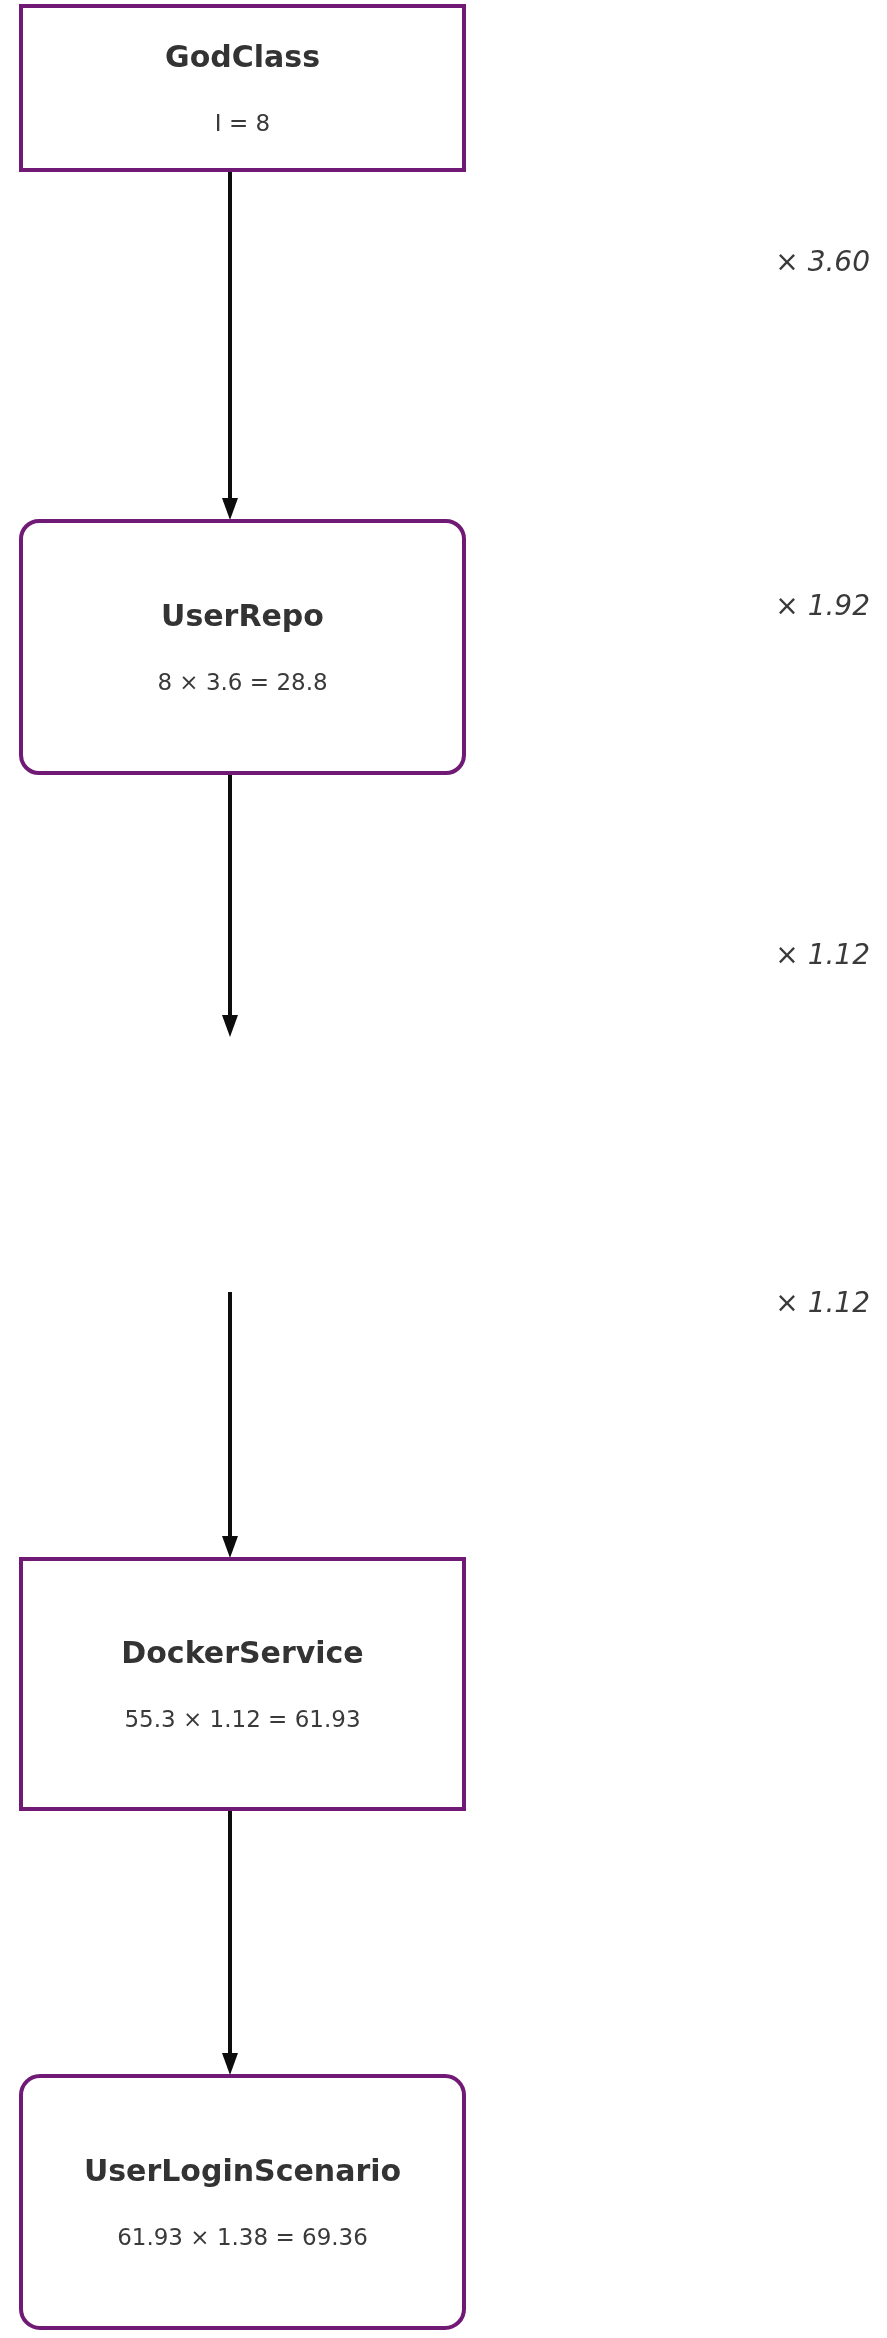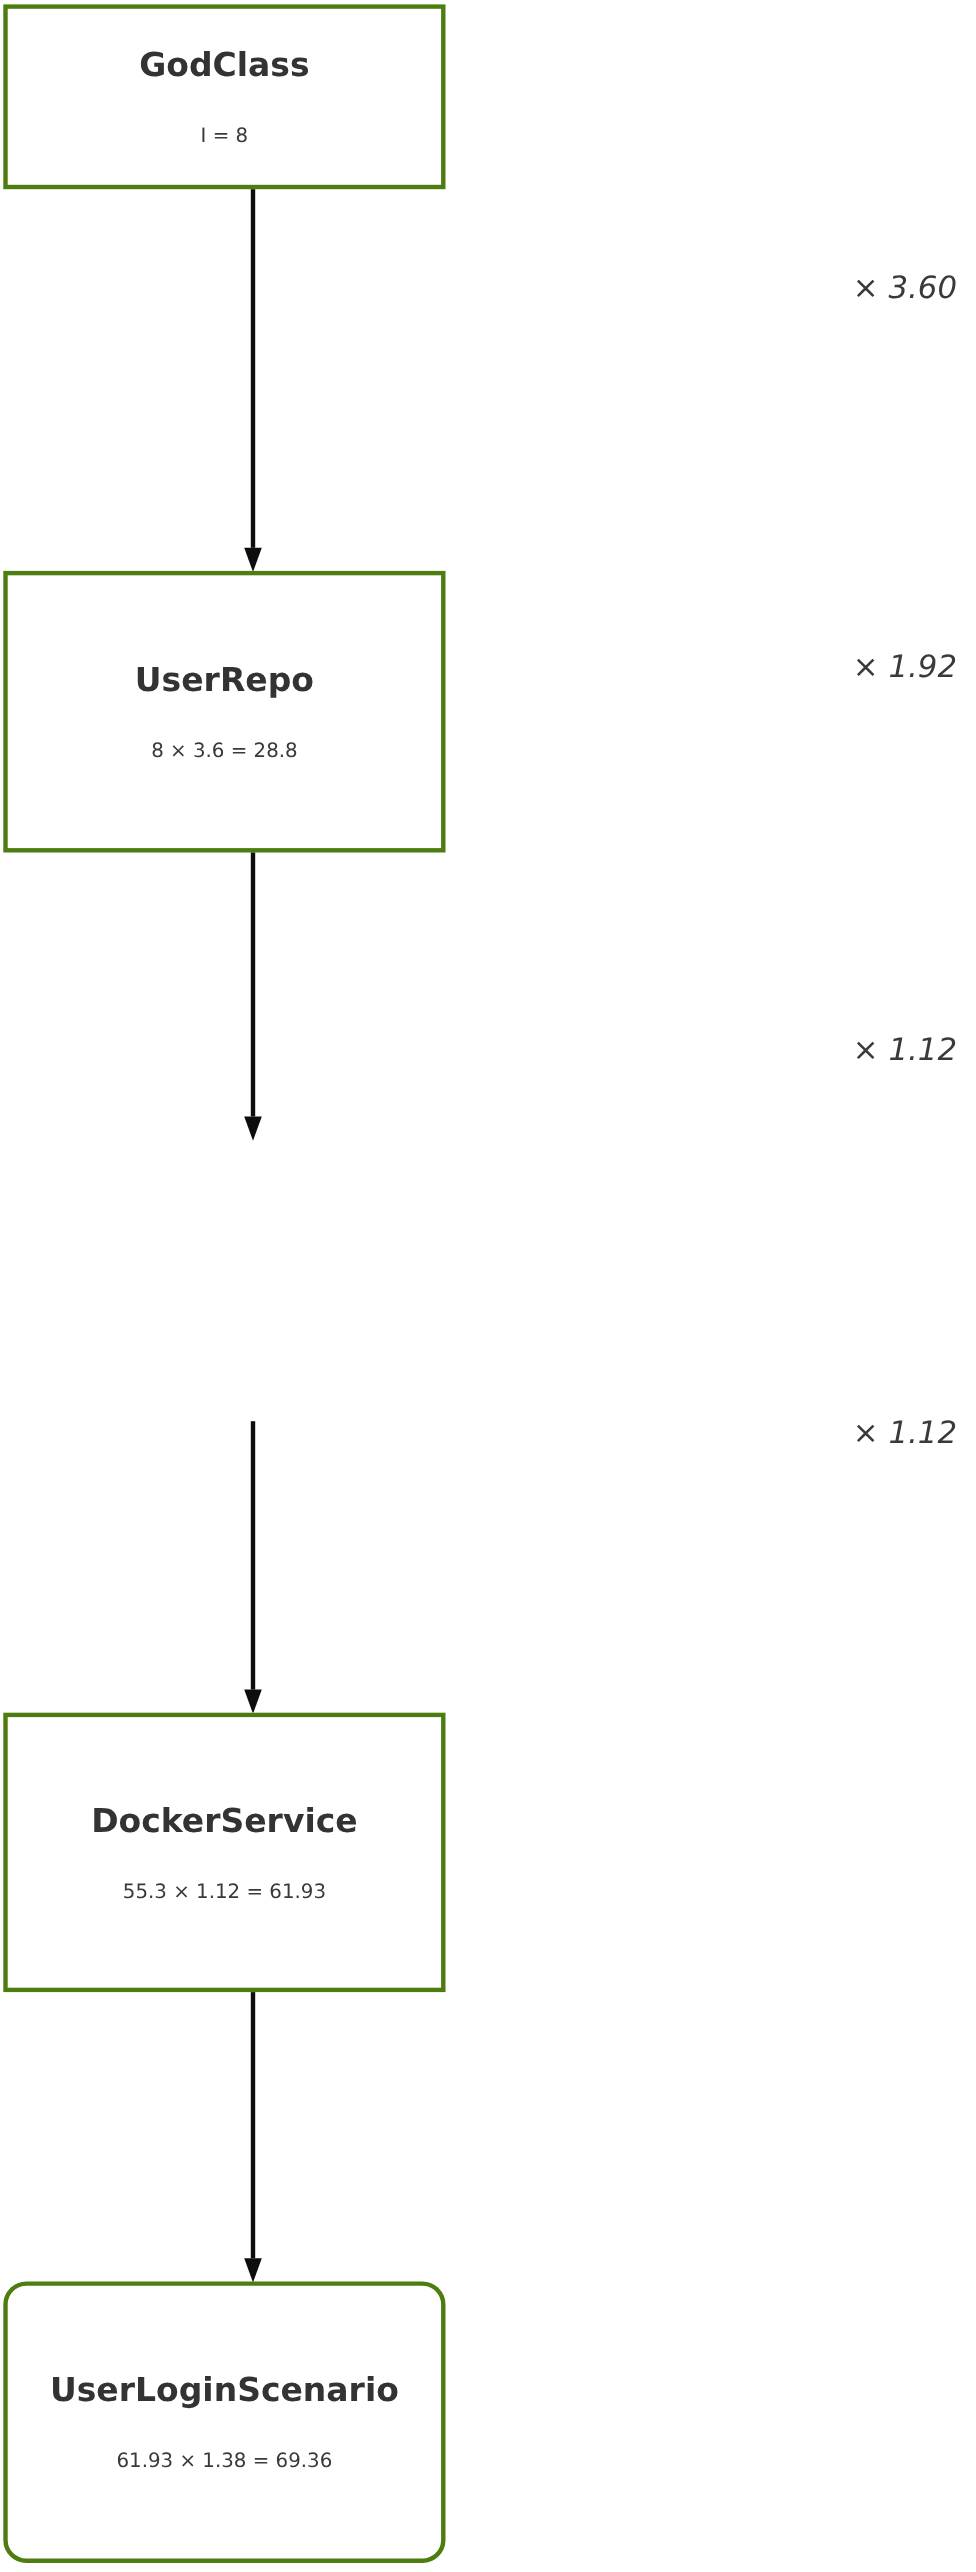--- a/index.html
+++ b/index.html
@@ -19,52 +19,52 @@
   #diagram-canvas {
     position: absolute;
     left: 0;
     top: 0;
     width: 887px;
     height: 2338px;
   }
 
   .node-box {
     position: absolute;
-    left: 3px;
-    width: 402px;
+    left: 19px;
+    width: 447px;
     box-sizing: border-box;
-    border: 4px solid #4d7c0f;
+    border: 4px solid #701a75;
     background: #ffffff;
     display: flex;
     flex-direction: column;
     align-items: center;
     justify-content: center;
   }
 
   .node-title {
     font-size: 30px;
     font-weight: bold;
     color: #333333;
     text-align: center;
     line-height: 1.1;
     letter-spacing: 0px;
   }
 
   .node-formula {
-    font-size: 18px;
+    font-size: 23px;
     font-weight: normal;
     color: #3a3a3a;
     text-align: center;
     line-height: 1.1;
     margin-top: 38px;
   }
 
   
   #node-0 { top: 4px;    height: 168px; }
-  #node-1 { top: 519px;  height: 256px; }
+  #node-1 { top: 519px;  height: 256px; border-radius: 20px; }
   #node-2 { top: 1036px; height: 256px; }
   #node-3 { top: 1557px; height: 254px; align-items: center; }
   #node-4 { top: 2074px; height: 256px; border-radius: 21px; }
 
   
   .connector {
     position: absolute;
     left: 222px;
     width: 16px;
   }

